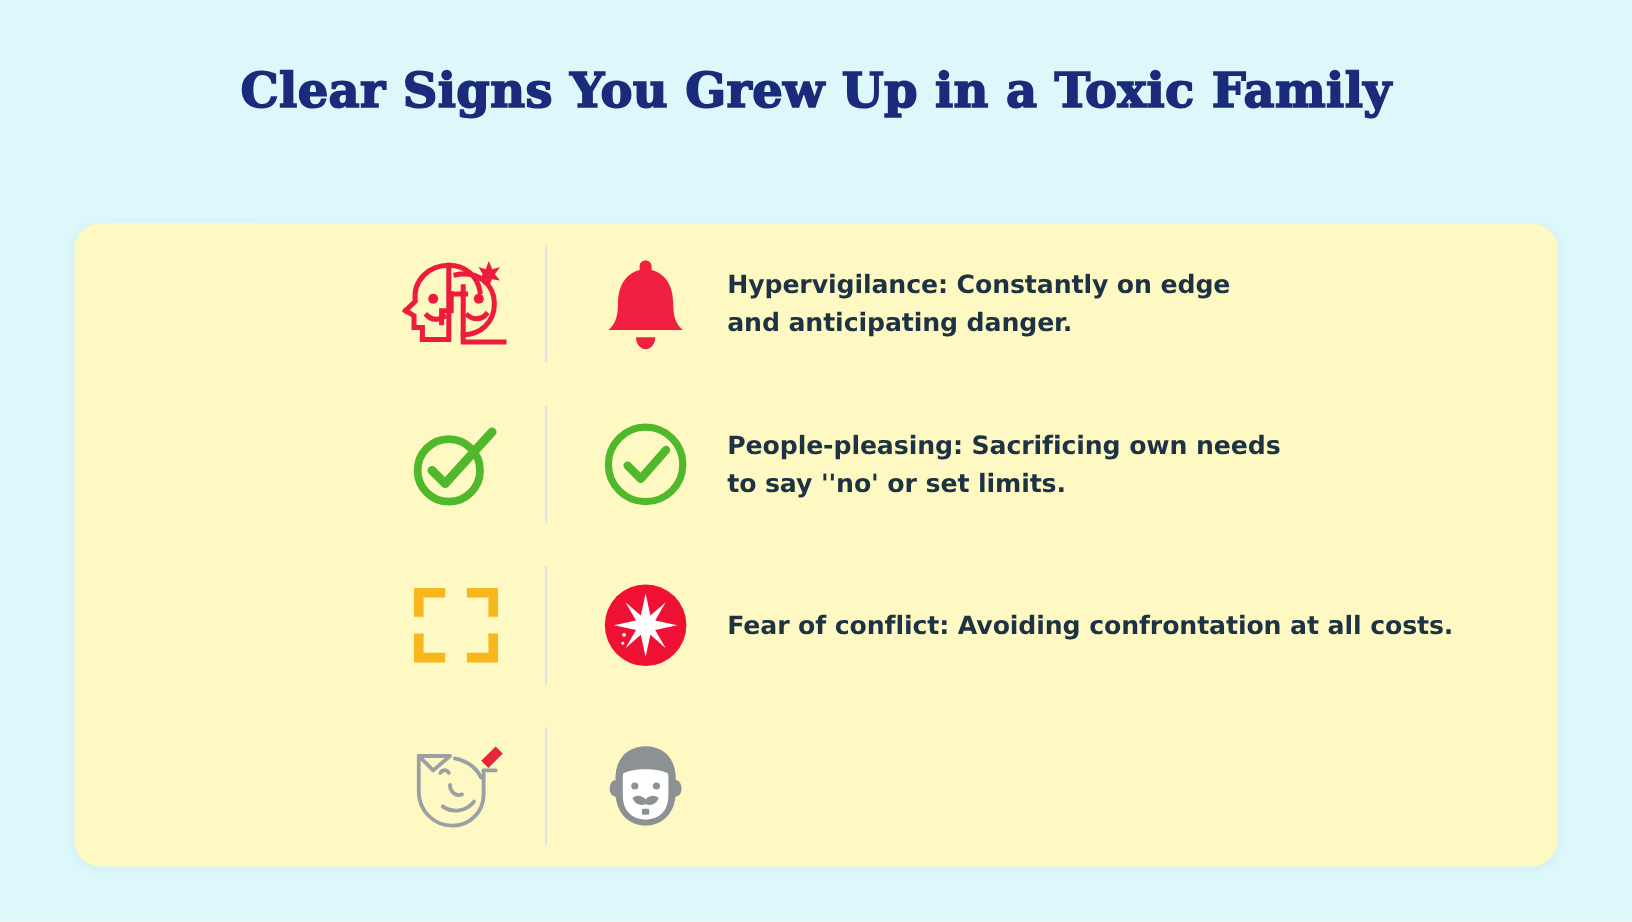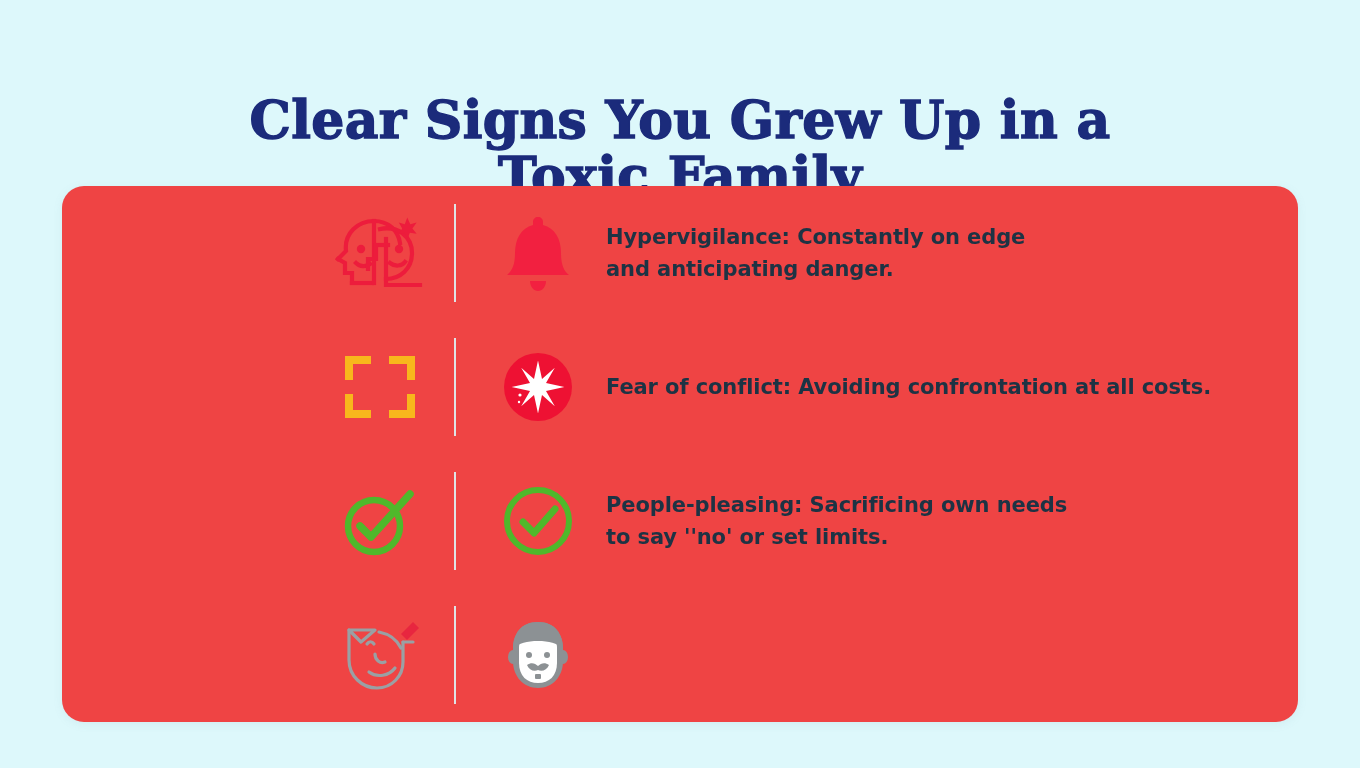--- a/index.html
+++ b/index.html
@@ -20,34 +20,33 @@
     box-sizing: border-box;
   }
   .title {
     position: absolute;
     top: 48px;
     left: 180px;
     width: 1000px;
     text-align: center;
     font-family: "DejaVu Serif", "Liberation Serif", serif;
     font-weight: 700;
-    font-size: 52px;
+    font-size: 40px;
     line-height: 56px;
     letter-spacing: 0.3px;
     color: #1b2b7b;
-    margin-top: 44px;
     -webkit-text-stroke: 1.4px #1b2b7b;
   }
   .card {
     position: absolute;
     left: 62px;
     top: 186px;
     width: 1236px;
     height: 536px;
-    background: #ef4444;
+    background: #fef9c3;
     border-radius: 22px;
     box-shadow: 0 2px 10px rgba(120,150,160,0.10);
     box-sizing: border-box;
   }
   .rows {
     position: absolute;
     left: 0;
     top: 0;
     width: 100%;
     height: 100%;
@@ -133,56 +132,56 @@
           <svg width="70" height="80" viewBox="0 0 70 80">
             <path d="M35 4 C38 4 40 6 40 9 L40 12 C52 15 58 26 58 40 C58 52 61 58 66 62 L4 62 C9 58 12 52 12 40 C12 26 18 15 30 12 L30 9 C30 6 32 4 35 4 Z" fill="#f22040"></path>
             <path d="M27 68 C27 74 31 78 35 78 C39 78 43 74 43 68 Z" fill="#f22040"></path>
           </svg>
         </div>
         <div class="row-text">Hypervigilance: Constantly on edge and anticipating danger.</div>
       </div>
 
       <div class="row">
         <div class="icon-left">
+          <svg width="80" height="78" viewBox="0 0 80 78">
+            <circle cx="34" cy="44" r="26" fill="none" stroke="#4fb82b" stroke-width="6.5"></circle>
+            <path d="M20 44 L31 55 L70 12" fill="none" stroke="#4fb82b" stroke-width="7.5" stroke-linecap="round" stroke-linejoin="round"></path>
+          </svg>
+        </div>
+        <div class="divider"></div>
+        <div class="icon-right">
+          <svg width="76" height="76" viewBox="0 0 76 76">
+            <circle cx="38" cy="38" r="31" fill="none" stroke="#4fb82b" stroke-width="6"></circle>
+            <path d="M23 39 L34 50 L55 26" fill="none" stroke="#4fb82b" stroke-width="7" stroke-linecap="round" stroke-linejoin="round"></path>
+          </svg>
+        </div>
+        <div class="row-text">People-pleasing: Sacrificing own needs to say ''no' or set limits.</div>
+      </div>
+
+      <div class="row">
+        <div class="icon-left">
           <svg width="74" height="70" viewBox="0 0 74 70">
             <g fill="none" stroke="#f8b71c" stroke-width="8" stroke-linecap="butt">
               <path d="M6 28 L6 8 L28 8"></path>
               <path d="M46 8 L68 8 L68 28"></path>
               <path d="M68 42 L68 62 L46 62"></path>
               <path d="M28 62 L6 62 L6 42"></path>
             </g>
           </svg>
         </div>
         <div class="divider"></div>
         <div class="icon-right">
           <svg width="74" height="74" viewBox="0 0 74 74">
             <circle cx="37" cy="37" r="34" fill="#ee1133"></circle>
             <path d="M37 4 L42 27 L58 13 L47 32 L70 37 L47 42 L58 61 L42 47 L37 70 L32 47 L16 61 L27 42 L4 37 L27 32 L16 13 L32 27 Z" fill="#ffffff" transform="translate(37,37) scale(0.80) translate(-37,-37)"></path>
             <circle cx="19" cy="45" r="1.6" fill="#ffffff"></circle>
             <circle cx="18" cy="52" r="1.2" fill="#ffffff"></circle>
           </svg>
         </div>
         <div class="row-text wide">Fear of conflict: Avoiding confrontation at all costs.</div>
-      </div>
-
-      <div class="row">
-        <div class="icon-left">
-          <svg width="80" height="78" viewBox="0 0 80 78">
-            <circle cx="34" cy="44" r="26" fill="none" stroke="#4fb82b" stroke-width="6.5"></circle>
-            <path d="M20 44 L31 55 L70 12" fill="none" stroke="#4fb82b" stroke-width="7.5" stroke-linecap="round" stroke-linejoin="round"></path>
-          </svg>
-        </div>
-        <div class="divider"></div>
-        <div class="icon-right">
-          <svg width="76" height="76" viewBox="0 0 76 76">
-            <circle cx="38" cy="38" r="31" fill="none" stroke="#4fb82b" stroke-width="6"></circle>
-            <path d="M23 39 L34 50 L55 26" fill="none" stroke="#4fb82b" stroke-width="7" stroke-linecap="round" stroke-linejoin="round"></path>
-          </svg>
-        </div>
-        <div class="row-text">People-pleasing: Sacrificing own needs to say ''no' or set limits.</div>
       </div>
 
       <div class="row">
         <div class="icon-left">
           <svg width="82" height="78" viewBox="0 0 82 78">
             <g fill="none" stroke="#9aa0a4" stroke-width="3.2" stroke-linecap="round" stroke-linejoin="round">
               <path d="M10 14 L10 44 C10 60 23 72 38 72 C53 72 64 60 64 46 L64 26"></path>
               <path d="M10 14 L36 14 L22 26 L10 14"></path>
               <path d="M28 28 C30 25 33 25 35 28"></path>
               <path d="M36 38 C36 44 41 48 46 46"></path>

